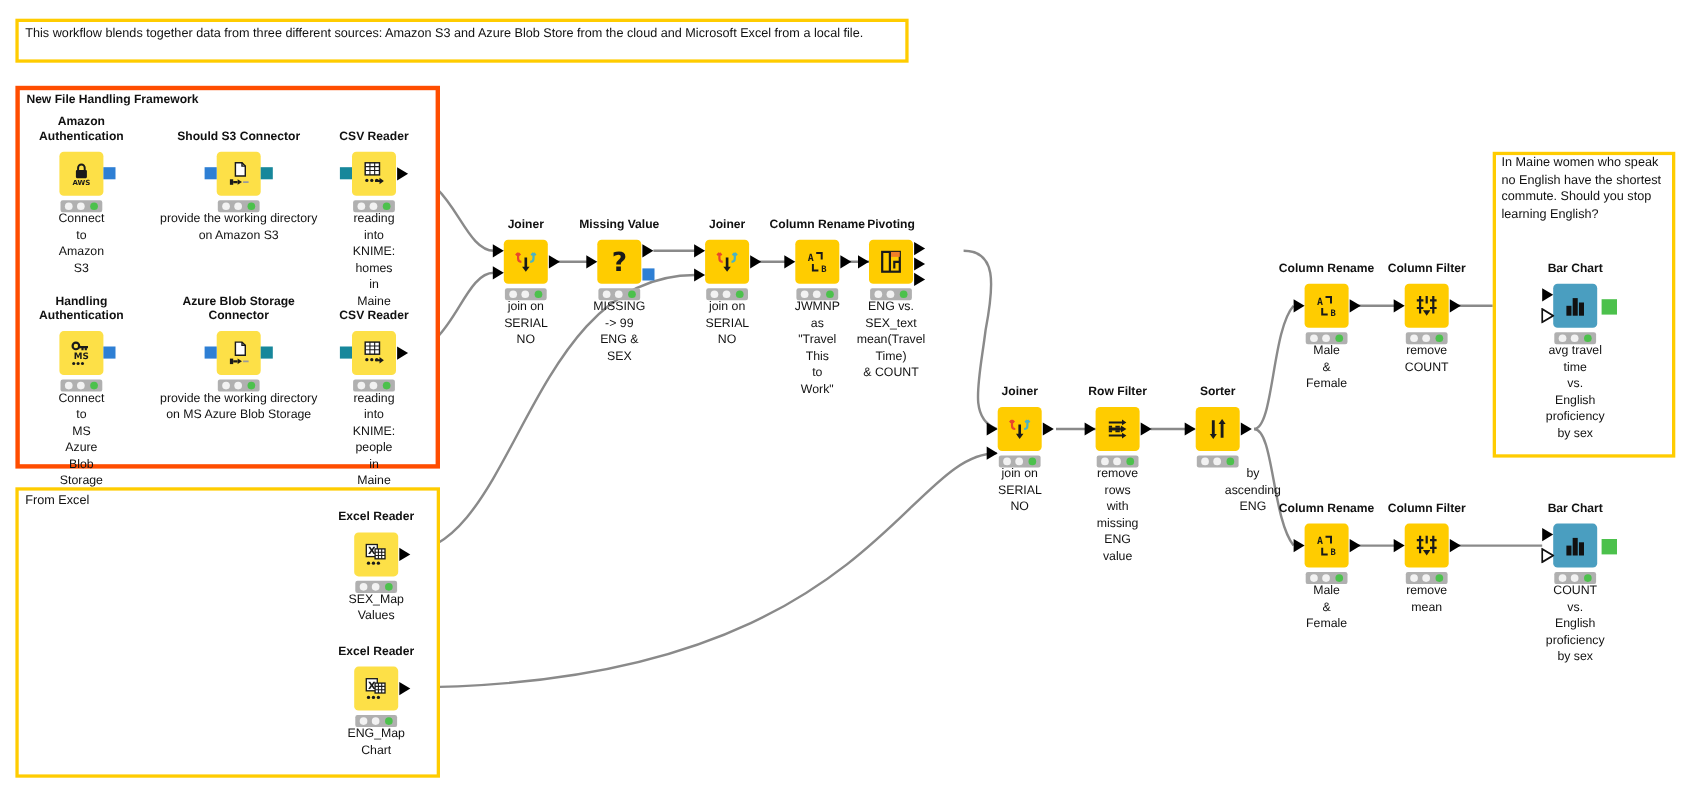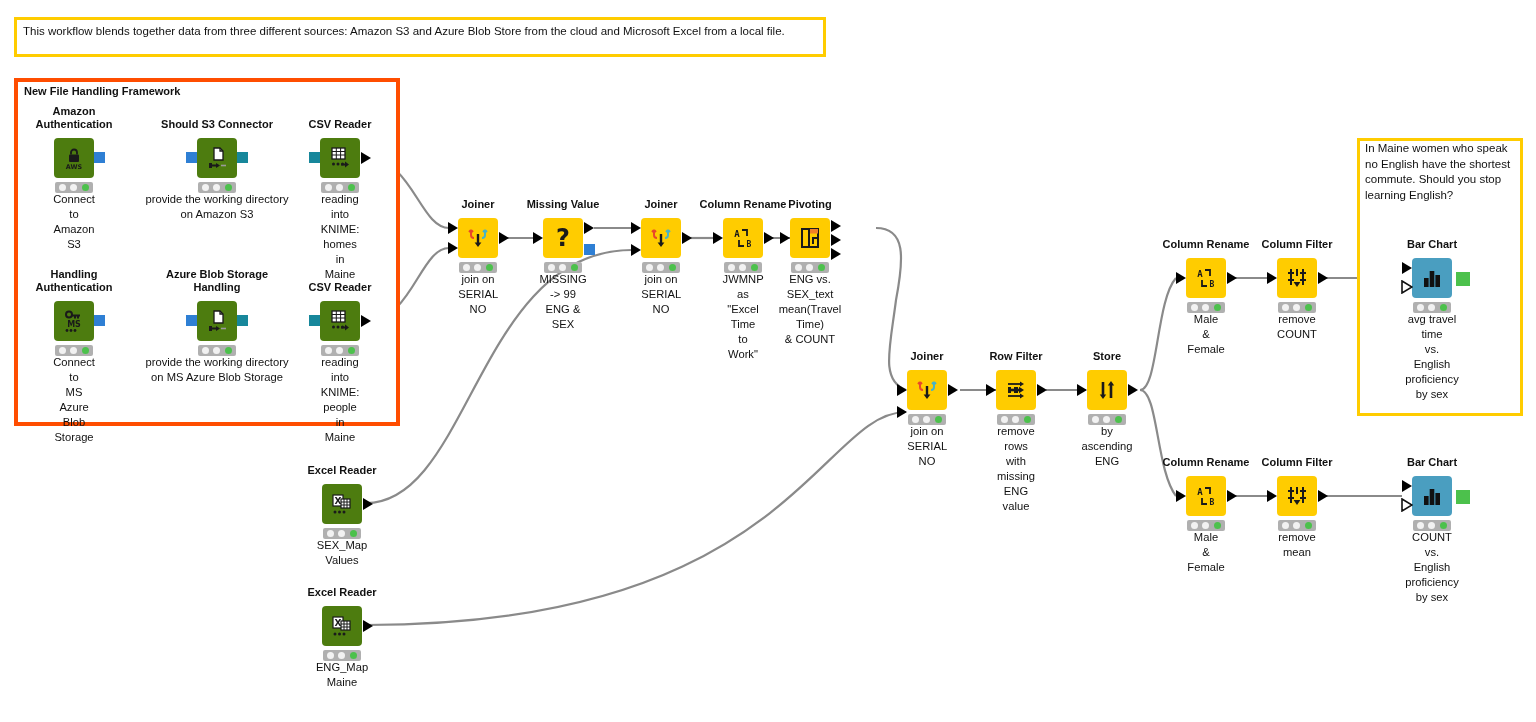--- a/index.html
+++ b/index.html
@@ -23,21 +23,21 @@
     position:absolute;font-size:11.5px;line-height:15.5px;color:#111;
   }
 
   
   .node{position:absolute;width:40px;height:40px;box-sizing:border-box;}
   .node .body{
     position:absolute;left:0;top:0;width:40px;height:40px;border-radius:4px;
     display:flex;align-items:center;justify-content:center;
   }
   .node .body.yellow{background:#FFCC00;}
-  .node .body.orange{background:#4d7c0f;}
+  .node .body.orange{background:#fde047;}
   .node .body.blue{background:#4A9EC0;}
   .node-title{
     position:absolute;bottom:100%;left:50%;transform:translateX(-50%);
     margin-bottom:7px;font-size:11px;font-weight:bold;color:#111;
     text-align:center;white-space:nowrap;line-height:13px;
   }
   .node-title.two{white-space:normal;width:130px;}
   .node-desc{
     position:absolute;top:54px;left:50%;transform:translateX(-50%);
     font-size:11.2px;color:#111;text-align:center;line-height:15px;
@@ -116,20 +116,23 @@
   </svg>
 
   <div class="anno yellow" style="left:14px;top:17px;width:812px;height:40px;">
     <div class="anno-text" style="left:6px;top:4px;width:790px;">This workflow blends together data from three different sources: Amazon S3 and Azure Blob Store from the cloud and Microsoft Excel from a local file.</div>
   </div>
 
   <div class="anno orange" style="left:14px;top:78px;width:386px;height:348px;">
     <div class="anno-title">New File Handling Framework</div>
   </div>
 
+  <div class="anno yellow" style="left:14px;top:443px;width:386px;height:264px;">
+    <div class="anno-title" style="font-weight:normal;font-size:11.5px;">From Excel</div>
+  </div>
 
   <div class="anno yellow" style="left:1357px;top:138px;width:166px;height:278px;">
     <div class="anno-text" style="left:5px;top:0;width:152px;">In Maine women who speak no English have the shortest commute. Should you stop learning English?</div>
   </div>
 
 
   <div class="node" style="left:54px;top:138px;">
     <div class="node-title two" style="width:120px;">Amazon Authentication</div>
     <div class="body orange">
       <svg class="icn" width="26" height="26" viewBox="0 0 26 26">
@@ -212,21 +215,21 @@
     <div class="status">
         <i></i>
         <i></i>
         <i class="on"></i>
       </div>
     <div class="node-desc" style="white-space:pre-line;">Connect to
 MS Azure Blob Storage</div>
   </div>
 
   <div class="node" style="left:197px;top:301px;">
-    <div class="node-title two" style="width:116px;">Azure Blob Storage Handling</div>
+    <div class="node-title two" style="width:116px;">Azure Blob Storage Connector</div>
     <div class="body orange">
       <svg class="icn" width="26" height="26" viewBox="0 0 26 26">
         <path d="M10 3 h6 l3 3 v9 h-9 z" fill="#fff" stroke="#1a1a1a" stroke-width="1.3"></path>
         <path d="M16 3 v3 h3" fill="none" stroke="#1a1a1a" stroke-width="1.3"></path>
         <rect x="5" y="18" width="3" height="5" fill="#1a1a1a"></rect>
         <path d="M8 20.5 h4" stroke="#1a1a1a" stroke-width="2"></path>
         <path d="M12 18 l4 2.5 l-4 2.5 z" fill="#1a1a1a"></path>
         <path d="M17 20.5 h5" stroke="#9a9a9a" stroke-width="1.6"></path>
       </svg>
     </div>
@@ -344,21 +347,21 @@
       </svg>
     </div>
     <div class="tri-in" style="left:-10px;top:14px;"></div>
     <div class="tri-out" style="left:41px;top:14px;"></div>
     <div class="status">
         <i></i>
         <i></i>
         <i class="on"></i>
       </div>
     <div class="node-desc" style="white-space:pre-line;">JWMNP as
-"Excel Time
+"Travel This
 to Work"</div>
   </div>
 
   <div class="node" style="left:790px;top:218px;">
     <div class="node-title">Pivoting</div>
     <div class="body yellow">
       <svg class="icn" width="26" height="26" viewBox="0 0 26 26">
         <rect x="5" y="4" width="16" height="18" fill="none" stroke="#1a1a1a" stroke-width="2"></rect>
         <rect x="12" y="4" width="9" height="4.5" fill="#F07F28"></rect>
         <path d="M12 4 v18" stroke="#1a1a1a" stroke-width="2"></path>
@@ -416,21 +419,21 @@
           <circle cx="15" cy="21" r="1.5" fill="#1a1a1a"></circle>
       </svg>
     </div>
     <div class="tri-out" style="left:41px;top:14px;"></div>
     <div class="status">
         <i></i>
         <i></i>
         <i class="on"></i>
       </div>
     <div class="node-desc" style="white-space:pre-line;">ENG_Map
-Maine</div>
+Chart</div>
   </div>
 
   <div class="node" style="left:907px;top:370px;">
     <div class="node-title">Joiner</div>
     <div class="body yellow">
       <svg class="icn" width="26" height="26" viewBox="0 0 26 26">
         <path d="M6 5 v5 q0 3 3 3" fill="none" stroke="#E8472B" stroke-width="2"></path>
         <path d="M6 5 l-2 2 M6 5 l2 2" fill="none" stroke="#E8472B" stroke-width="2"></path>
         <path d="M20 5 v5 q0 3 -3 3" fill="none" stroke="#49B3C4" stroke-width="2"></path>
         <path d="M20 5 l-2 2 M20 5 l2 2" fill="none" stroke="#49B3C4" stroke-width="2"></path>
@@ -470,37 +473,37 @@
         <i></i>
         <i class="on"></i>
       </div>
     <div class="node-desc" style="white-space:pre-line;">remove rows
 with
 missing ENG
 value</div>
   </div>
 
   <div class="node" style="left:1087px;top:370px;">
-    <div class="node-title">Store</div>
+    <div class="node-title">Sorter</div>
     <div class="body yellow">
       <svg class="icn" width="26" height="26" viewBox="0 0 26 26">
         <path d="M9 5 v14" stroke="#1a1a1a" stroke-width="2.6"></path>
         <path d="M9 22 l-3.2 -4.4 h6.4 z" fill="#1a1a1a"></path>
         <path d="M17 21 v-14" stroke="#1a1a1a" stroke-width="2.6"></path>
         <path d="M17 4 l-3.2 4.4 h6.4 z" fill="#1a1a1a"></path>
       </svg>
     </div>
     <div class="tri-in" style="left:-10px;top:14px;"></div>
     <div class="tri-out" style="left:41px;top:14px;"></div>
     <div class="status">
         <i></i>
         <i></i>
         <i class="on"></i>
       </div>
-    <div class="node-desc" style="white-space:pre-line;">by ascending
+    <div class="node-desc" style="white-space:pre-line;margin-left:32px;">by ascending
 ENG</div>
   </div>
 
   <div class="node" style="left:1186px;top:258px;">
     <div class="node-title">Column Rename</div>
     <div class="body yellow">
       <svg class="icn" width="26" height="26" viewBox="0 0 26 26">
         <text x="7" y="12" font-size="9" font-family="DejaVu Sans Mono, monospace" font-weight="bold" text-anchor="middle" fill="#1a1a1a">A</text>
         <path d="M12 5 h5 v6" fill="none" stroke="#1a1a1a" stroke-width="1.8"></path>
         <path d="M9 15 v6 h5" fill="none" stroke="#1a1a1a" stroke-width="1.8"></path>

